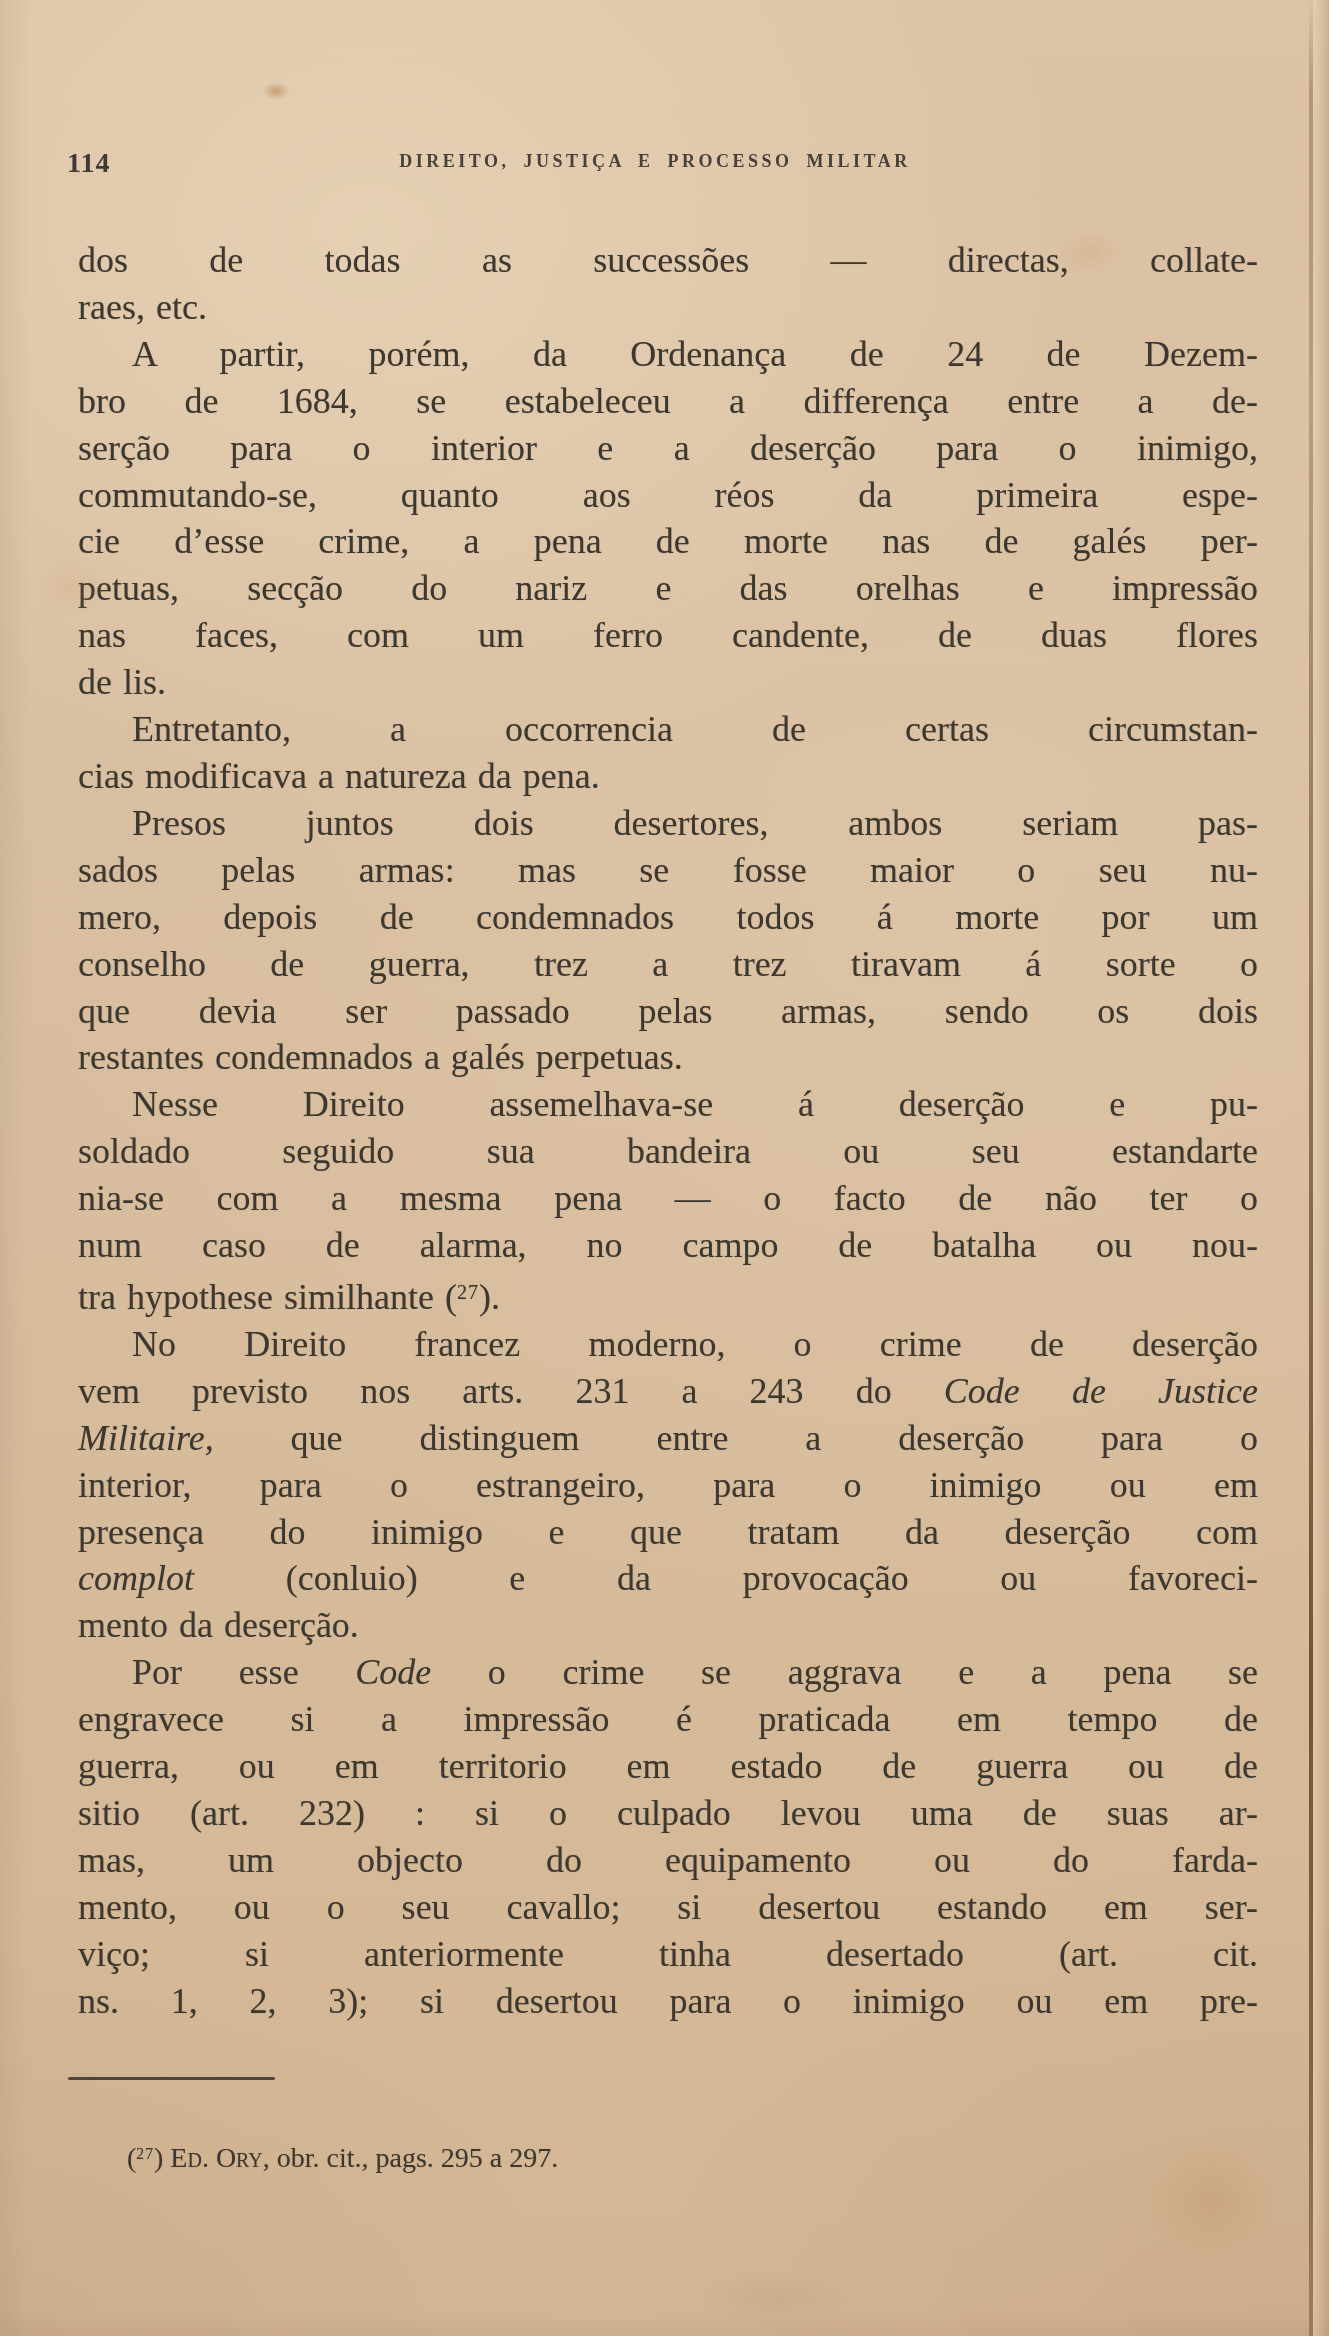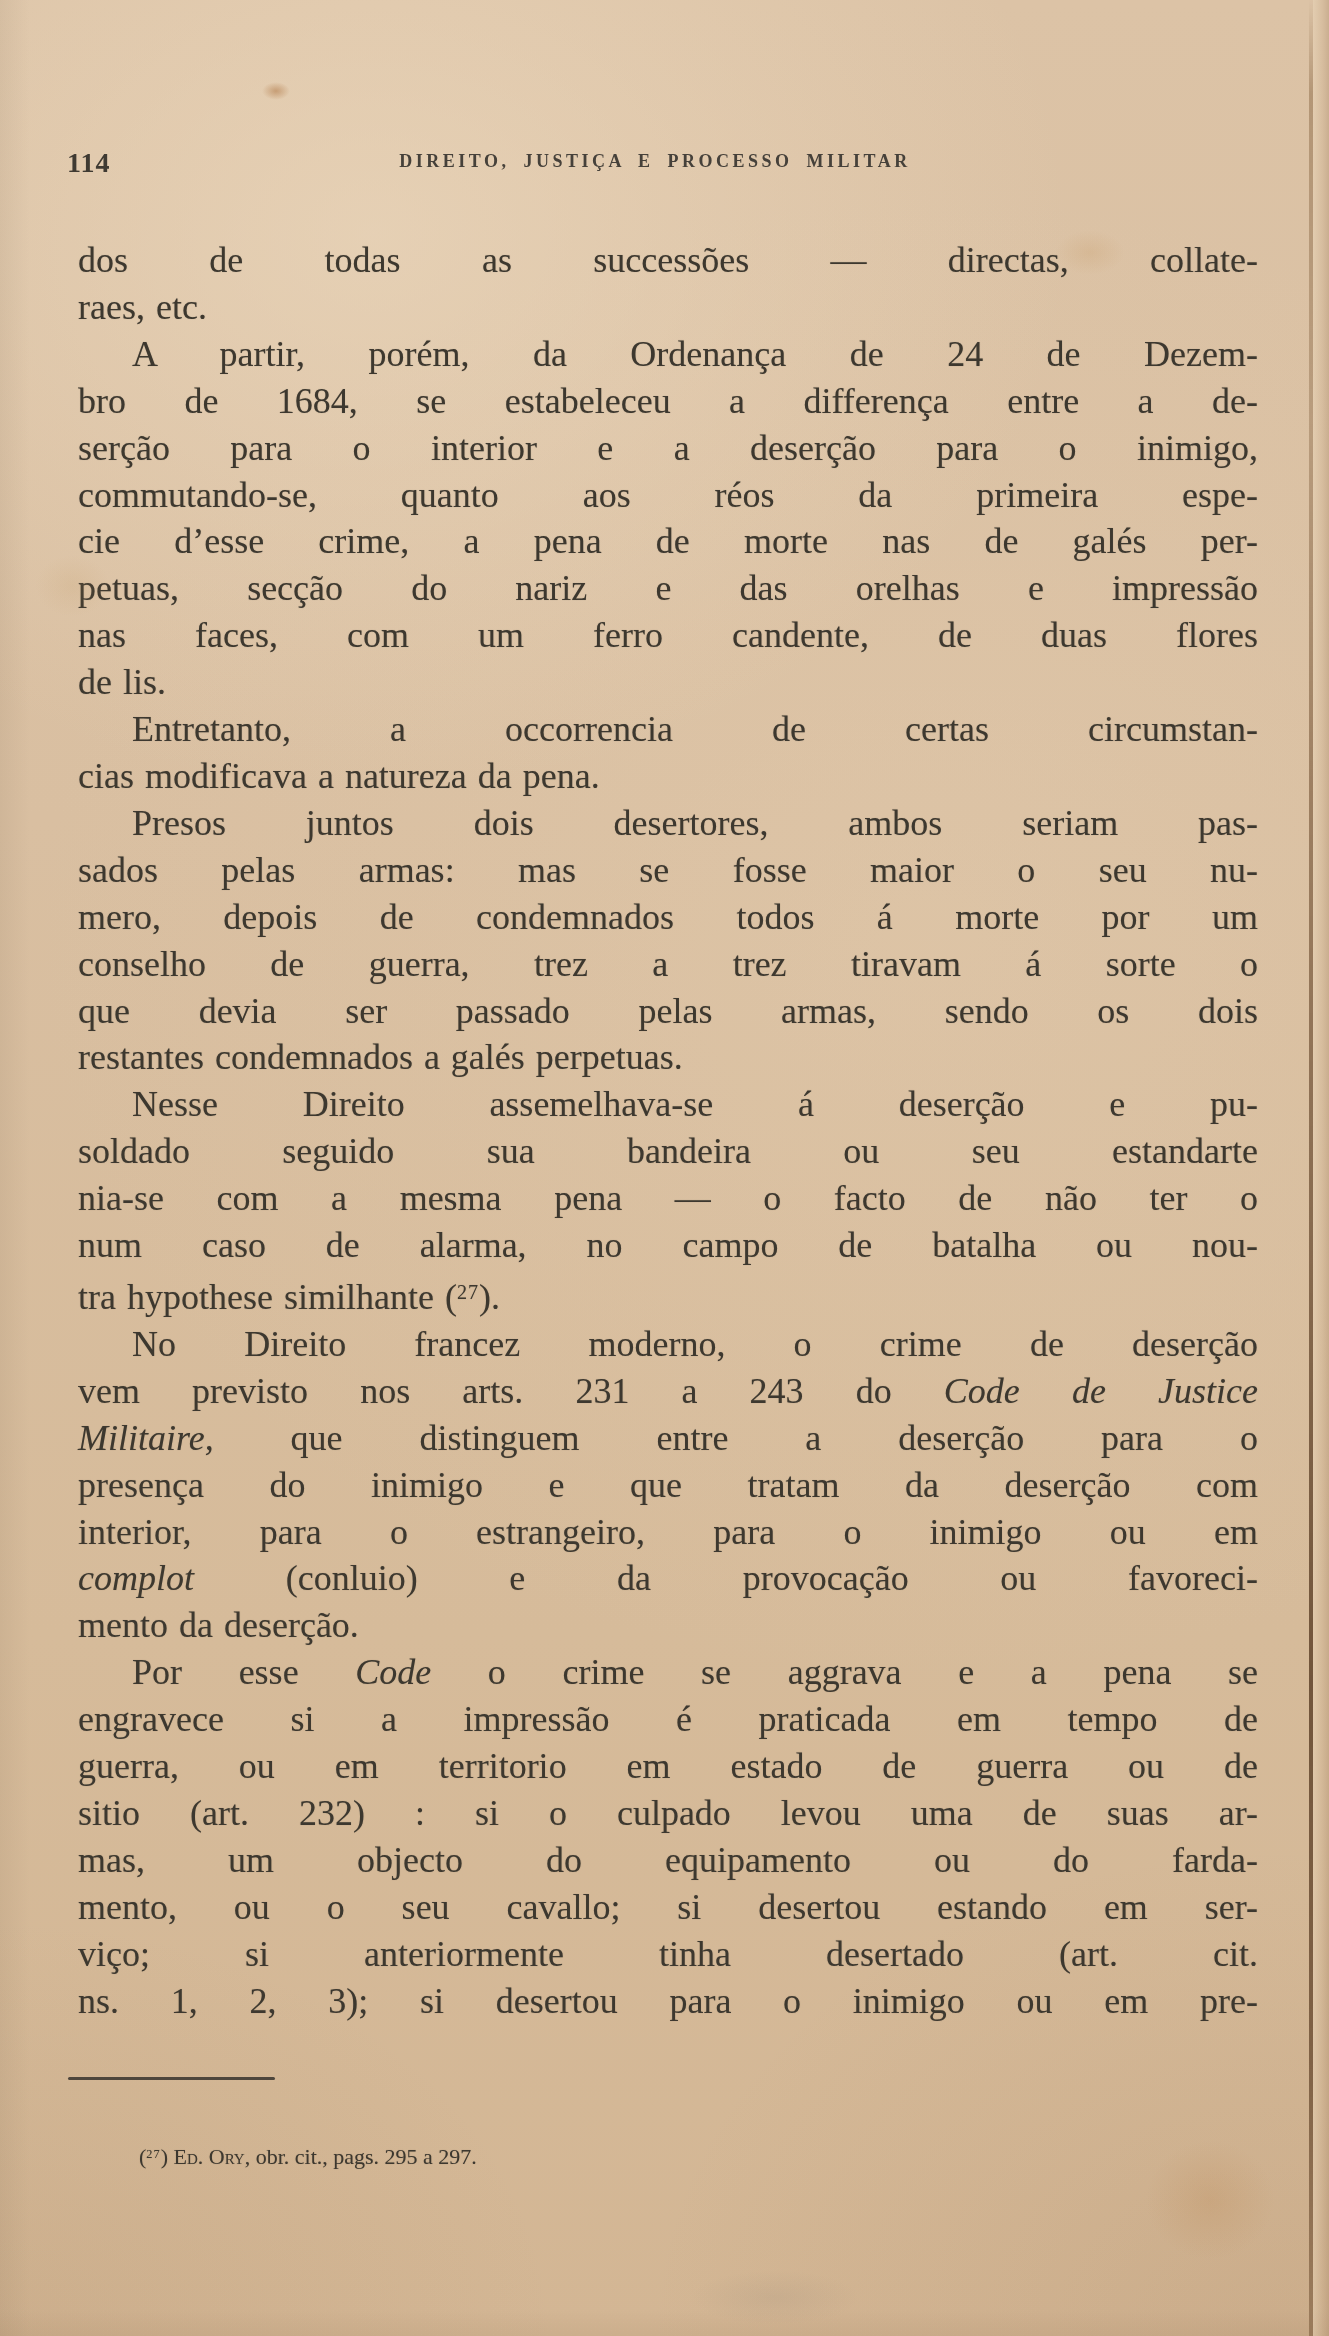--- a/index.html
+++ b/index.html
@@ -26,22 +26,22 @@
     text-shadow:0 0 1px rgba(61,56,47,0.30);
   }
   .line{text-align:justify;text-align-last:justify;}
   .line.end{text-align-last:left;}
   .line.indent{text-indent:54px;}
   .it{font-style:italic;}
   .sup{font-size:0.56em;vertical-align:0.5em;letter-spacing:1px;}
   .sc{font-variant:small-caps;}
   .footnote-rule{position:absolute;top:2077px;left:68px;width:207px;height:3px;background:#4e463c;border-radius:2px;}
   .footnote{
-    position:absolute;top:2136px;left:69px;width:1180px;
-    font-size:22px;line-height:36px;text-indent:70px;
+    position:absolute;top:2136px;left:57px;width:1180px;
+    font-size:28px;line-height:36px;text-indent:70px;
     text-shadow:0 0 1px rgba(61,56,47,0.30);
   }
   .edge-line{
     position:absolute;top:0;right:16px;width:4px;height:100%;
     background:linear-gradient(180deg,
       rgba(130,96,60,0.00) 0%,
       rgba(130,96,60,0.45) 4%,
       rgba(120,86,52,0.35) 18%,
       rgba(105,72,42,0.55) 34%,
       rgba(92,62,36,0.65) 52%,
@@ -114,22 +114,22 @@
         <div class="line indent"><span>Nesse Direito assemelhava-se á deserção e pu-</span></div>
         <div class="line"><span>soldado seguido sua bandeira ou seu estandarte</span></div>
         <div class="line"><span>nia-se com a mesma pena — o facto de não ter o</span></div>
         <div class="line"><span>num caso de alarma, no campo de batalha ou nou-</span></div>
         <div class="line end"><span>tra hypothese similhante (</span><span class="sup">27</span><span>).</span></div>
       </div>
       <div class="paragraph">
         <div class="line indent"><span>No Direito francez moderno, o crime de deserção</span></div>
         <div class="line"><span>vem previsto nos arts. 231 a 243 do </span><span class="it">Code de Justice</span></div>
         <div class="line"><span class="it">Militaire,</span><span> que distinguem entre a deserção para o</span></div>
+        <div class="line"><span>interior, para o estrangeiro, para o inimigo ou em</span></div>
         <div class="line"><span>presença do inimigo e que tratam da deserção com</span></div>
-        <div class="line"><span>interior, para o estrangeiro, para o inimigo ou em</span></div>
         <div class="line"><span class="it">complot</span><span> (conluio) e da provocação ou favoreci-</span></div>
         <div class="line end"><span>mento da deserção.</span></div>
       </div>
       <div class="paragraph">
         <div class="line indent"><span>Por esse </span><span class="it">Code</span><span> o crime se aggrava e a pena se</span></div>
         <div class="line"><span>engravece si a impressão é praticada em tempo de</span></div>
         <div class="line"><span>guerra, ou em territorio em estado de guerra ou de</span></div>
         <div class="line"><span>sitio (art. 232) : si o culpado levou uma de suas ar-</span></div>
         <div class="line"><span>mas, um objecto do equipamento ou do farda-</span></div>
         <div class="line"><span>mento, ou o seu cavallo; si desertou estando em ser-</span></div>

